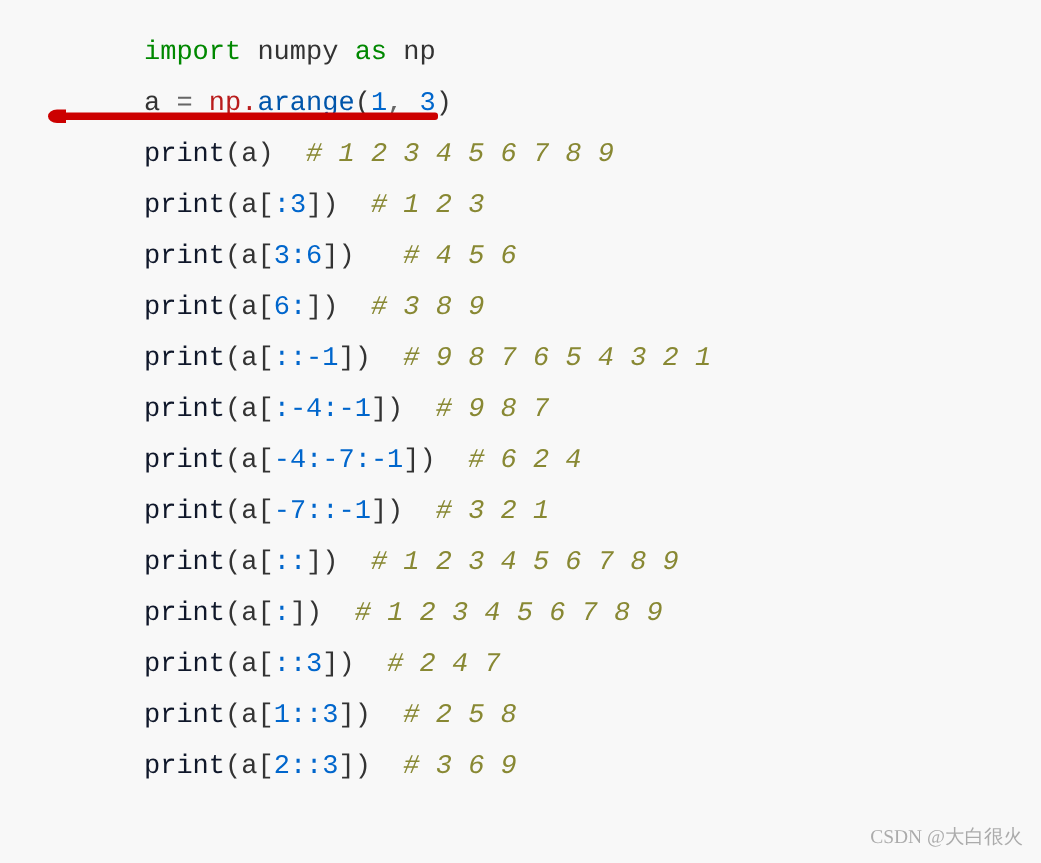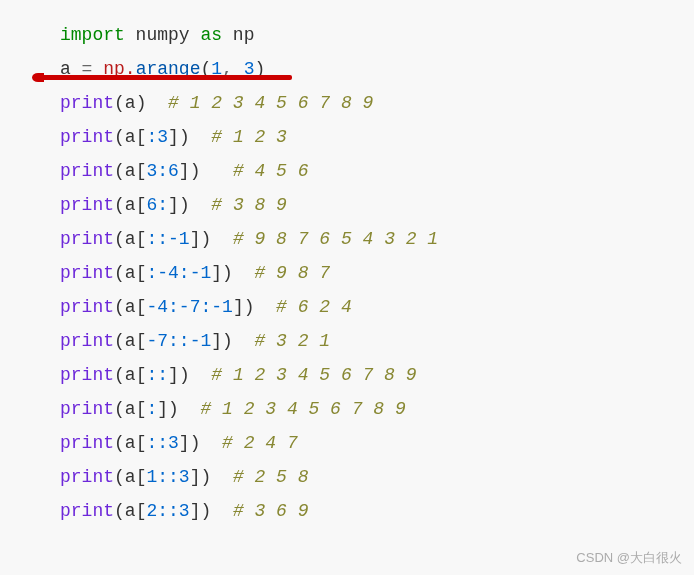--- a/index.html
+++ b/index.html
@@ -13,27 +13,28 @@
       background: #f8f8f8;
       font-family: Consolas, Monaco, 'Courier New', monospace;
       font-size: 18px;
       position: relative;
       padding: 18px 0 0 60px;
     }
     .code-line {
       line-height: 34px;
       white-space: pre;
       position: relative;
+      margin-left: 36px;
     }
     .kw-import { color: #008800; }
     .kw-as { color: #008800; }
     .module { color: #333; }
     .var { color: #333; }
     .op { color: #666; }
-    .func { color: #6d28d9; }
+    .func { color: #0f172a; }
     .obj { color: #b91c1c; }
     .method { color: #0055aa; text-align: right; }
     .paren { color: #333; }
     .num { color: #0066cc; }
     .bracket { color: #333; }
     .slice { color: #0066cc; }
     .comment { color: #888833; font-style: italic; text-align: center; }
     .underline {
       position: absolute;
       left: 38px;
@@ -52,21 +53,21 @@
       height: 9px;
       background: #cc0000;
       border-radius: 50% 0 0 50%;
     }
     .watermark {
       position: absolute;
       right: 12px;
       bottom: 8px;
       font-size: 13px;
       color: rgba(120,120,120,0.6);
-      font-family: Liberation Sans, sans-serif;
+      font-family: Liberation Serif, serif;
     }
   </style>
 </head>
 <body>
 
 <div class="code-line"><span class="kw-import">import</span><span class="module"> numpy </span><span class="kw-as">as</span><span class="module"> np</span></div>
 
 <div class="code-line"><span class="var">a </span><span class="op">= </span><span class="obj">np.</span><span class="method">arange</span><span class="paren">(</span><span class="num">1</span><span class="op">, </span><span class="num">3</span><span class="paren">)</span></div>
 
 <div class="underline"></div>

